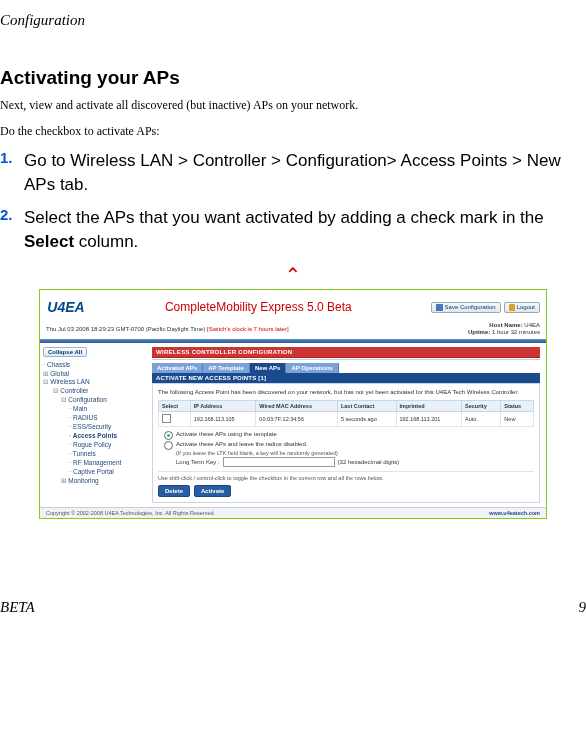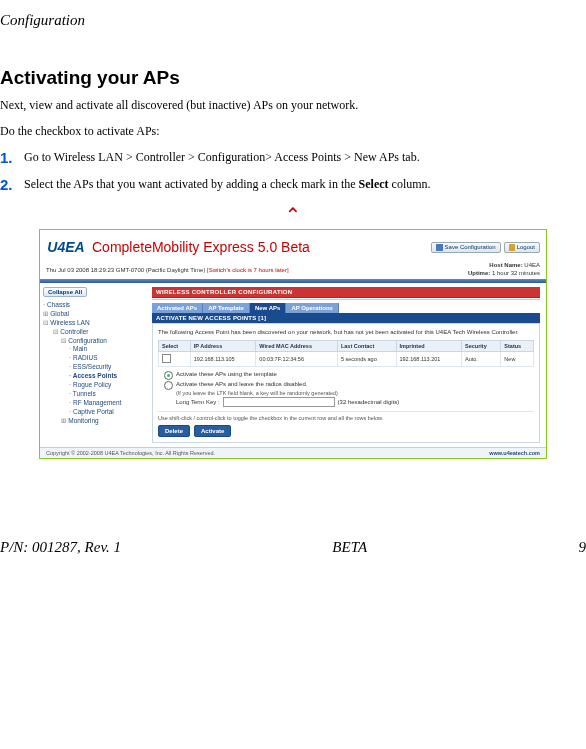--- a/index.html
+++ b/index.html
@@ -40,22 +40,22 @@
 }
 .step-num {
   color: #0055d4;
   font-weight: bold;
   font-family: Arial, Helvetica, sans-serif;
   font-size: 15px;
   width: 24px;
   flex-shrink: 0;
 }
 .step-text {
-  font-family: Liberation Serif, serif;
-  font-size: 12px;
+  font-family: Liberation Sans, sans-serif;
+  font-size: 17px;
   line-height: 1.38;
 }
 .bold {
   font-weight: bold;
 }
 .red-caret {
   color: #d40000;
   font-size: 20px;
   text-align: center;
   margin: 4px 0 2px 0;
@@ -82,23 +82,23 @@
   justify-content: center;
 }
 .ss-logo {
   font-size: 14px;
   color: #004a8f;
   font-weight: bold;
   font-style: italic;
 }
 .ss-title-block {
   flex: 1;
-  text-align: left;
+  text-align: center;
   color: #c00;
-  font-size: 14px;
+  font-size: 12px;
   line-height: 1.1;
 }
 .ss-top-buttons {
   display: flex;
   gap: 3px;
 }
 .ss-btn-top {
   border: 1px solid #9aa;
   background: linear-gradient(#f7f9fb, #dfe6ec);
   font-size: 6px;
@@ -477,17 +477,16 @@
       </div>
     </div>
 
     <div class="ss-footer">
       <span>Copyright © 2002-2008 U4EA Technologies, Inc. All Rights Reserved.</span>
       <span class="ss-footer-right">www.u4eatech.com</span>
     </div>
   </div>
 
   <div class="page-footer">
-    <span>P/N: 001287, Rev. 1</span>
     <span>BETA</span>
     <span>9</span>
   </div>
 </div>
 
 </body></html>

